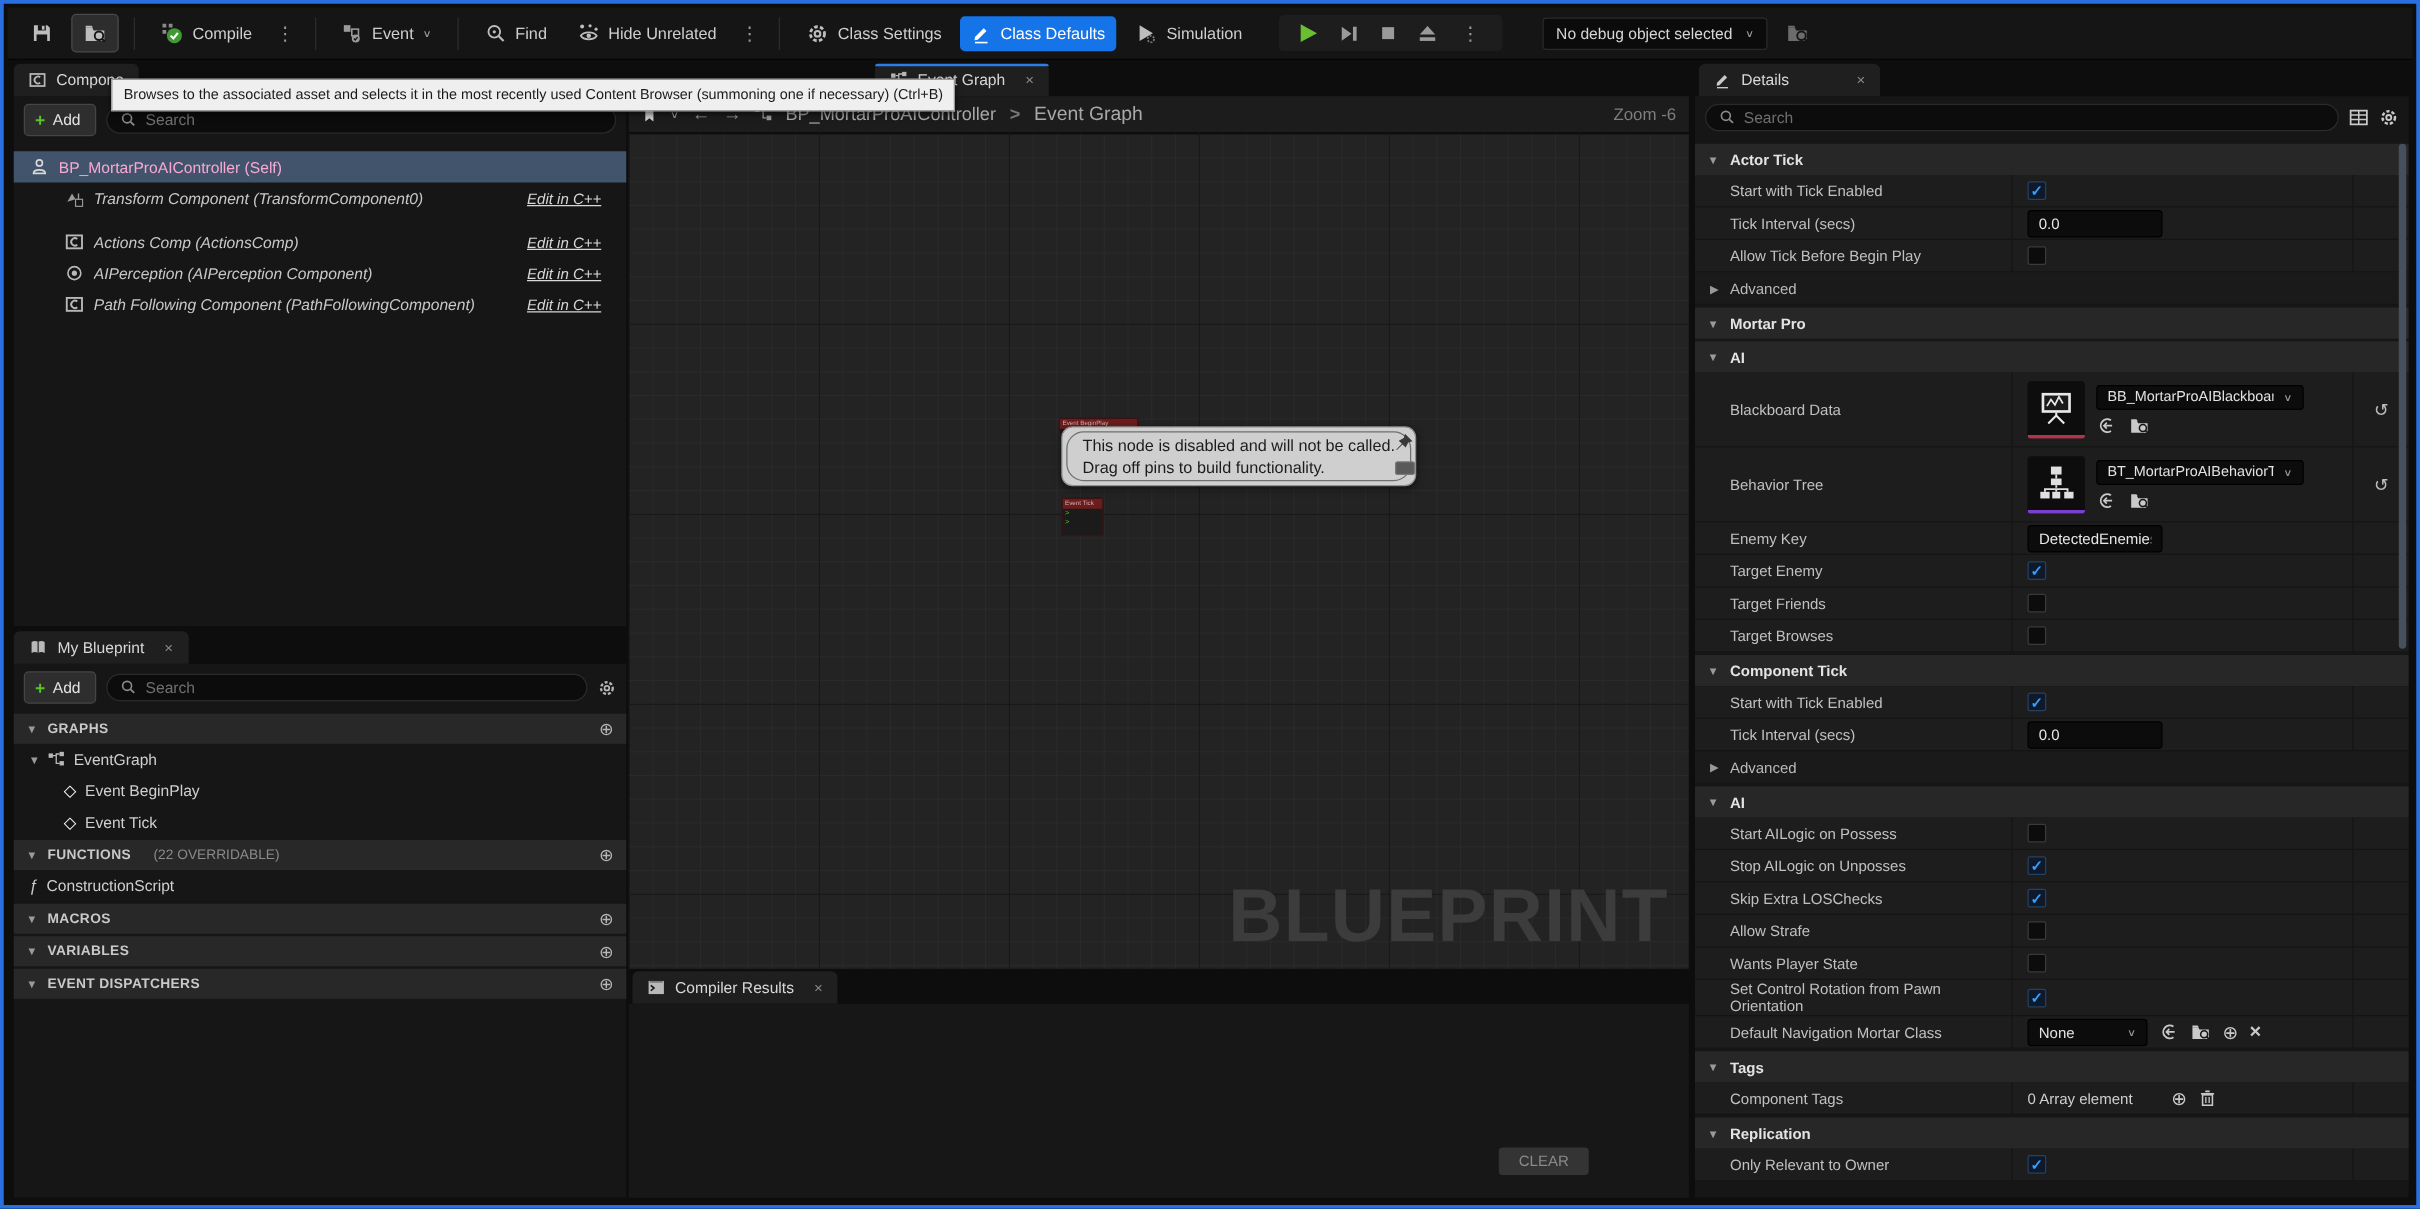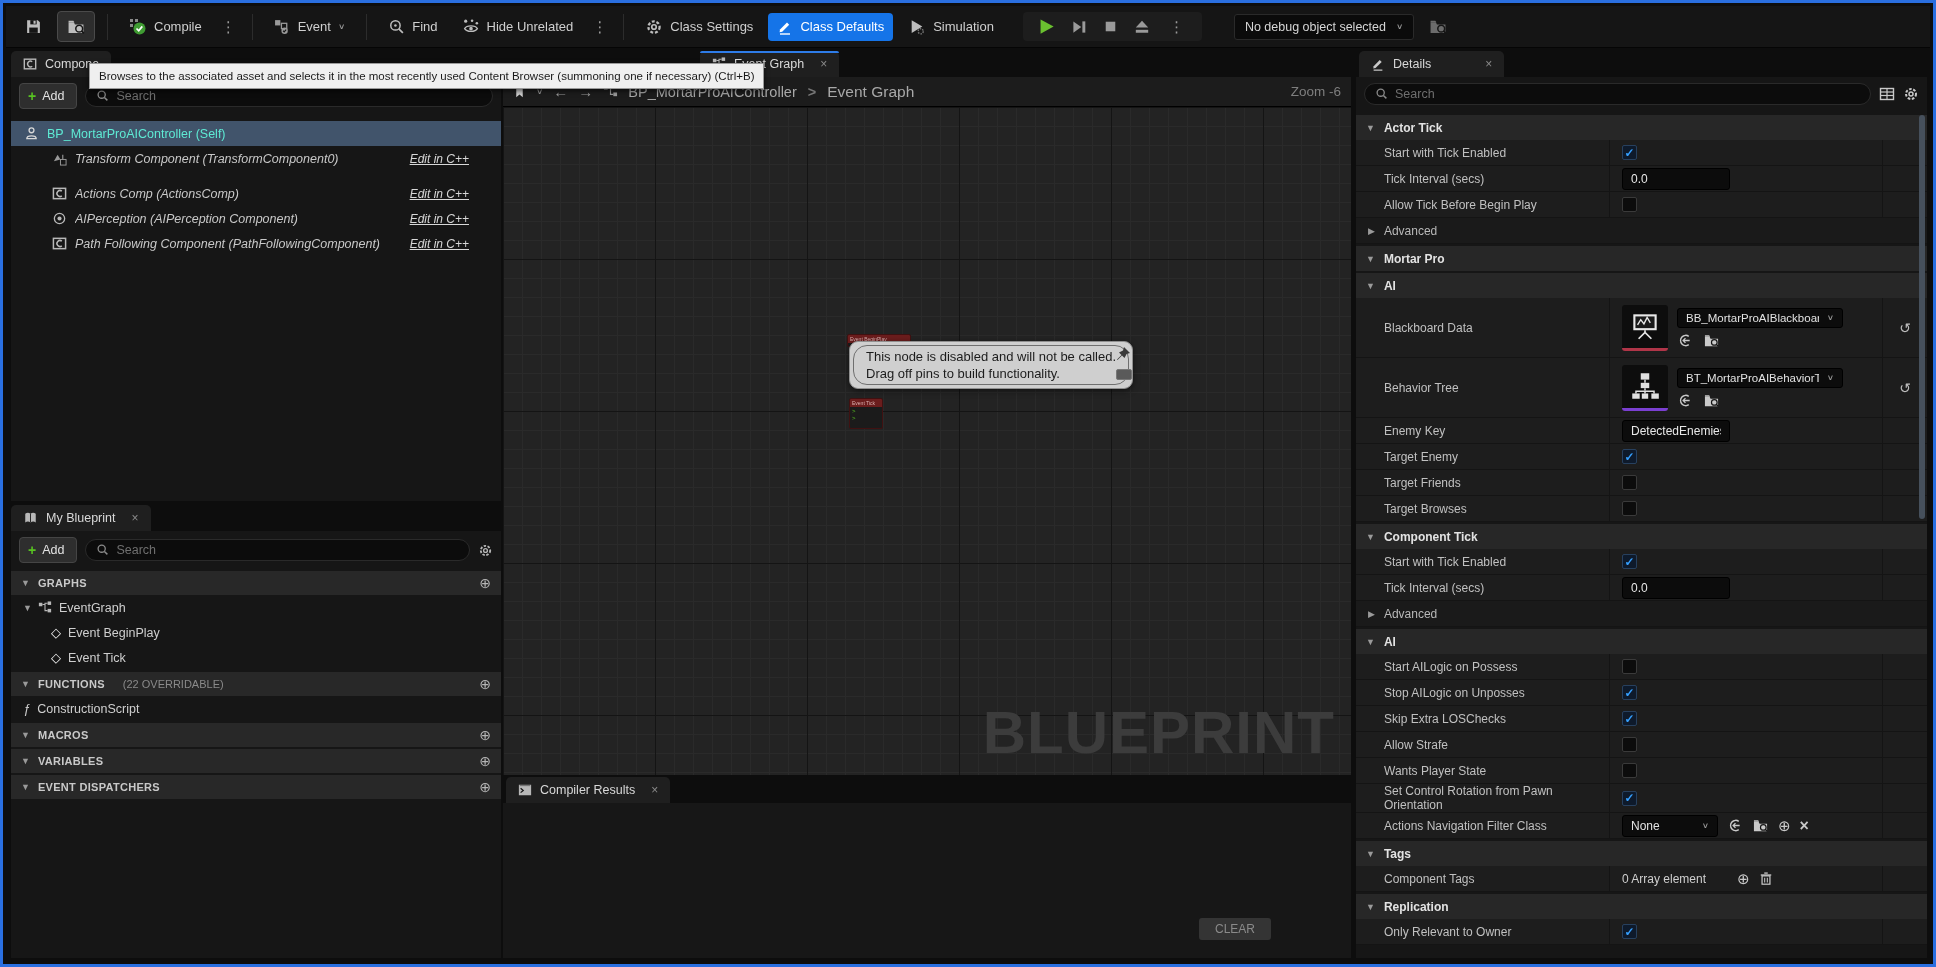--- a/index.html
+++ b/index.html
@@ -27,24 +27,24 @@
   .addbtn .pl { color:#58c322; font-weight:bold; font-size:14px;}
   .search { flex:1; display:flex; align-items:flex-start; gap:7px; background:#0c0c0c; border:1px solid #2a2a2a; border-radius:11px; padding:3px 10px; height:22px;}
   .search input { flex:1; background:transparent; border:0; outline:0; color:#cfcfcf; font-size:12.5px;}
   .search input::placeholder { color:#6f6f6f; }
 
   
   .leftcol { position:absolute; left:8px; top:46px; width:490px; bottom:6px; }
   .comp-panel { position:absolute; left:0; right:0; top:0; height:452px; background:#161616; }
   .comp-tree { padding-top:6px; }
   .crow { display:flex; align-items:center; height:25px; color:#c8c8c8; font-size:12.5px; padding:0 6px 0 10px; cursor:pointer;}
-  .crow.sel { background:#41546b; color:#5eead4; }
+  .crow.sel { background:#41546b; color:#f9a8d4; }
   .crow .cicon { width:20px; text-align:center; margin-right:6px; flex:none; display:flex; justify-content:center;}
   .crow .clabel { flex:1; overflow:hidden; white-space:nowrap; }
-  .crow .editc { color:#d8d8d8; text-decoration:underline; font-size:12px; margin-right:26px;}
+  .crow .editc { color:#d8d8d8; text-decoration:underline; font-size:12px; margin-right:14px;}
   .crow.indent { padding-left:38px;font-style:italic; }
   .cgap { height:10px; }
 
   .bp-panel { position:absolute; left:0; right:0; top:452px; bottom:0; background:#161616; }
   .bheader { display:flex; align-items:center; height:24px; background:#282828; margin-top:2px; padding:0 10px; color:#c9c9c9; font-size:11px; }
   .bheader b { font-weight:bold; letter-spacing:.3px; }
   .bheader .suffix { color:#8a8a8a; margin-left:18px; font-weight:normal;}
   .bheader .tri { margin-right:8px; font-size:9px; color:#9a9a9a;}
   .bheader .plus { margin-left:auto; color:#b5b5b5; font-size:14px; cursor:pointer;}
   .brow { display:flex; align-items:center; height:25px; color:#cfcfcf; font-size:12.5px; padding-left:12px; cursor:pointer;}
@@ -700,21 +700,21 @@
           <div class="dreset"></div>
         </div>
         <div class="drow">
           <div class="dlabel">Set Control Rotation from Pawn Orientation</div>
           <div class="dval">
             <span class="cb on">✓</span>
           </div>
           <div class="dreset"></div>
         </div>
         <div class="drow">
-          <div class="dlabel">Actions Navigation Filter Class</div>
+          <div class="dlabel">Default Navigation Mortar Class</div>
           <div class="dval">
             <span class="dd small">
               <span>None</span>
               <span class="chev">∨</span>
             </span>
             <span class="iconbtn">
               <svg width="16" height="15" viewBox="0 0 16 16">
                 <path d="M12 3.5A5.5 5.5 0 1 0 12 12.5" fill="none" stroke="#c9c9c9" stroke-width="1.6"></path>
                 <path d="M12 5v6M9 8h6" stroke="#c9c9c9" stroke-width="0"></path>
                 <path d="M13 8H6M8.5 5.5L6 8l2.5 2.5" fill="none" stroke="#c9c9c9" stroke-width="1.4"></path>

